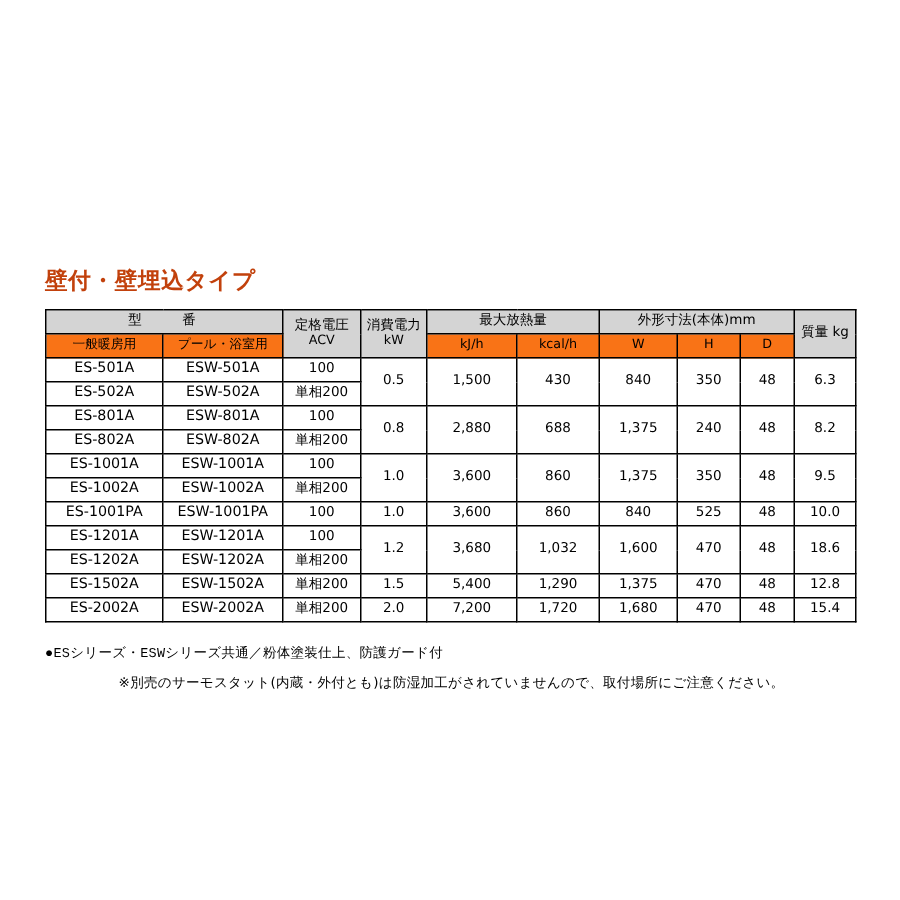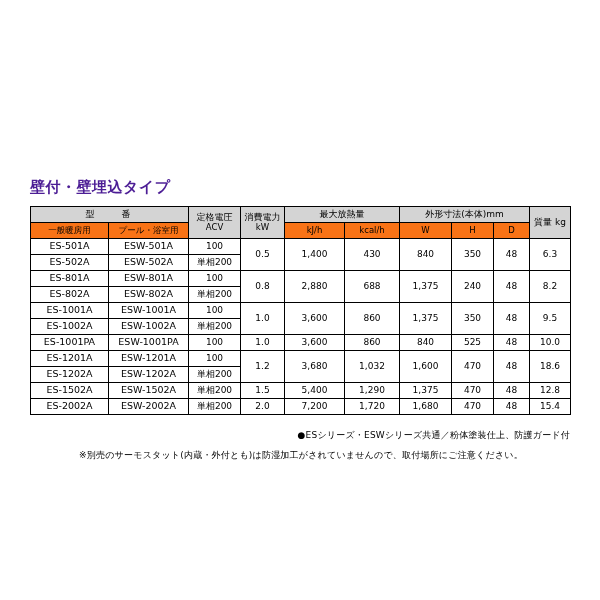--- a/index.html
+++ b/index.html
@@ -19,21 +19,21 @@
     position: absolute;
     left: 30px;
     top: 178px;
     width: 540px;
   }
   .title {
     font-size: 15px;
     font-weight: bold;
     letter-spacing: 0.5px;
     margin-bottom: 9px;
-    color: #4c1d95;
+    color: #c2410c;
   }
   table.spec {
     border-collapse: collapse;
     width: 540px;
     table-layout: fixed;
     font-size: 9px;
     border-radius: 12px;
   }
   table.spec td, table.spec th {
     border: 1px solid #000000;
@@ -54,23 +54,23 @@
     font-size: 8.5px;
   }
   .modelcell {
     font-size: 9.5px;
   }
   .unit {
     font-size: 8.5px;
   }
   .note-line {
     margin-top: 14px;
-    text-align: right;
     font-size: 9px;
     letter-spacing: 0.2px;
+    font-family: Liberation Mono, monospace;
   }
   .note-line2 {
     margin-top: 7px;
     text-align: center;
     font-size: 9px;
     letter-spacing: 0.2px;
     padding-left: 2px;
   }
   .kata {
     letter-spacing: 3px;
@@ -129,21 +129,21 @@
         <th class="hdr-sub">D</th>
       </tr>
     </thead>
     <tbody>
 
       <tr>
         <td class="modelcell">ES-501A</td>
         <td class="modelcell">ESW-501A</td>
         <td>100</td>
         <td rowspan="2">0.5</td>
-        <td rowspan="2">1,400</td>
+        <td rowspan="2">1,500</td>
         <td rowspan="2">430</td>
         <td rowspan="2">840</td>
         <td rowspan="2">350</td>
         <td rowspan="2">48</td>
         <td rowspan="2">6.3</td>
       </tr>
 
       <tr>
         <td class="modelcell">ES-502A</td>
         <td class="modelcell">ESW-502A</td>

